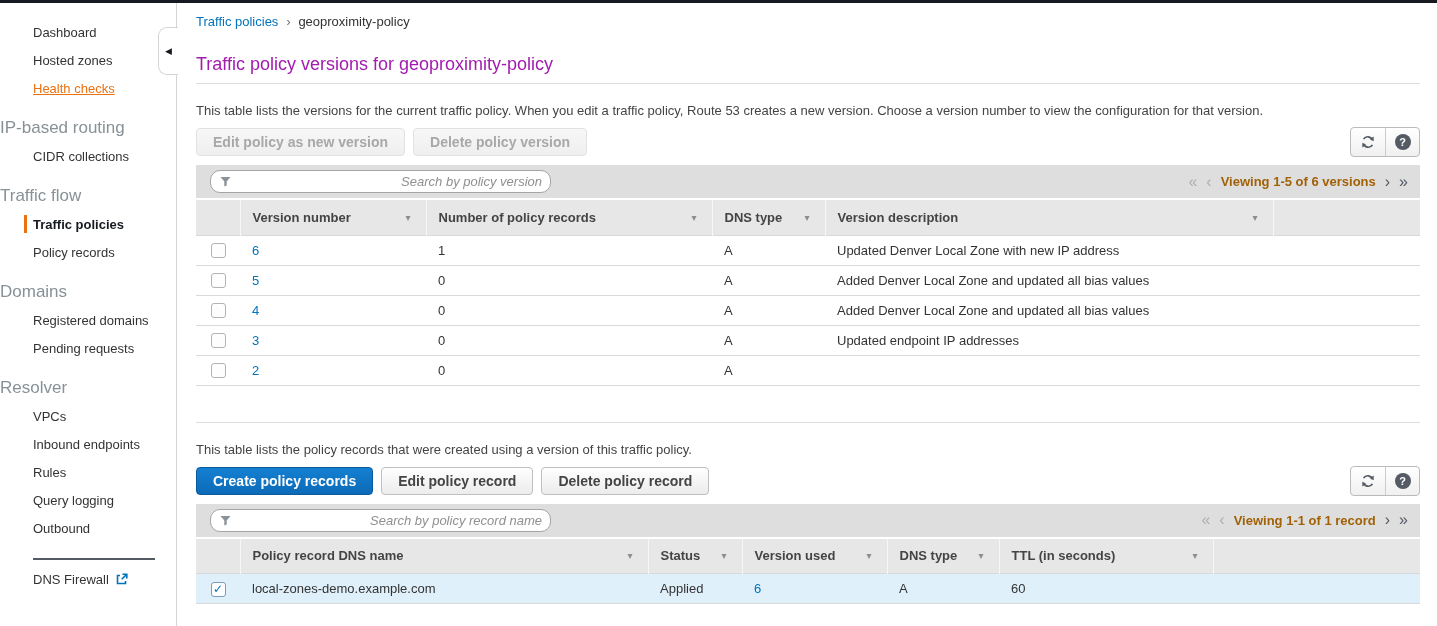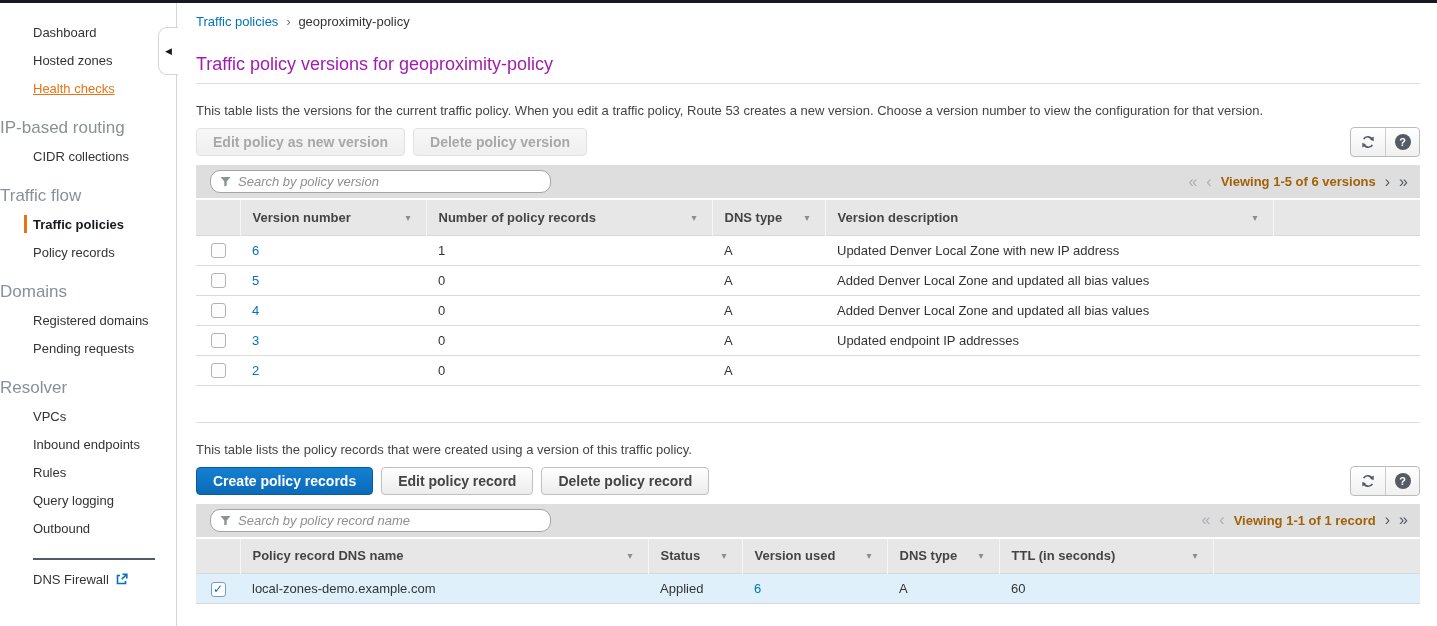--- a/index.html
+++ b/index.html
@@ -46,21 +46,21 @@
     background:linear-gradient(#fff,#f0f0f0); }
   .icon-btn { width:34px; height:28px; display:flex; align-items:center; justify-content:center; cursor:pointer; }
   .icon-btn + .icon-btn { border-left:1px solid #ccc; }
   .help-circle { width:16px; height:16px; border-radius:50%; background:#545b64; color:#fff;
     font-size:11px; font-weight:bold; display:flex; align-items:center; justify-content:center; }
 
   .graybar { margin-top:8px; height:33px; background:#dedede; display:flex; align-items:center;
     justify-content:space-between; padding:0 6px 0 14px; }
   .search-wrap { position:relative; }
   .search-input { width:341px; height:23px; border:1px solid #a5a5a5; border-radius:10px;
-    padding:0 8px 0 27px; font-size:13px; font-family:inherit; color:#333; background:#fff; }
+    padding:0 8px 0 27px; font-size:13px; font-family:inherit; color:#333; background:#fff;text-align:right; }
   .search-input::placeholder { font-style:italic; color:#8f8f8f; }
   .funnel { position:absolute; left:10px; top:6px; }
   .pagination { display:flex; align-items:center; gap:9px; padding-right:6px; }
   .pg-arrow { font-size:16px; line-height:1; cursor:pointer; }
   .pg-arrow.dim { color:#aab0b5; }
   .pg-arrow.dark { color:#545b64; }
   .pg-label { font-weight:bold; color:#a16207; }
 
   table.tbl { width:100%; border-collapse:collapse; table-layout:fixed; margin-top:2px; }
   .tbl thead th { height:35px; background:#e7e7e7; font-weight:bold; color:#444; text-align:left;

